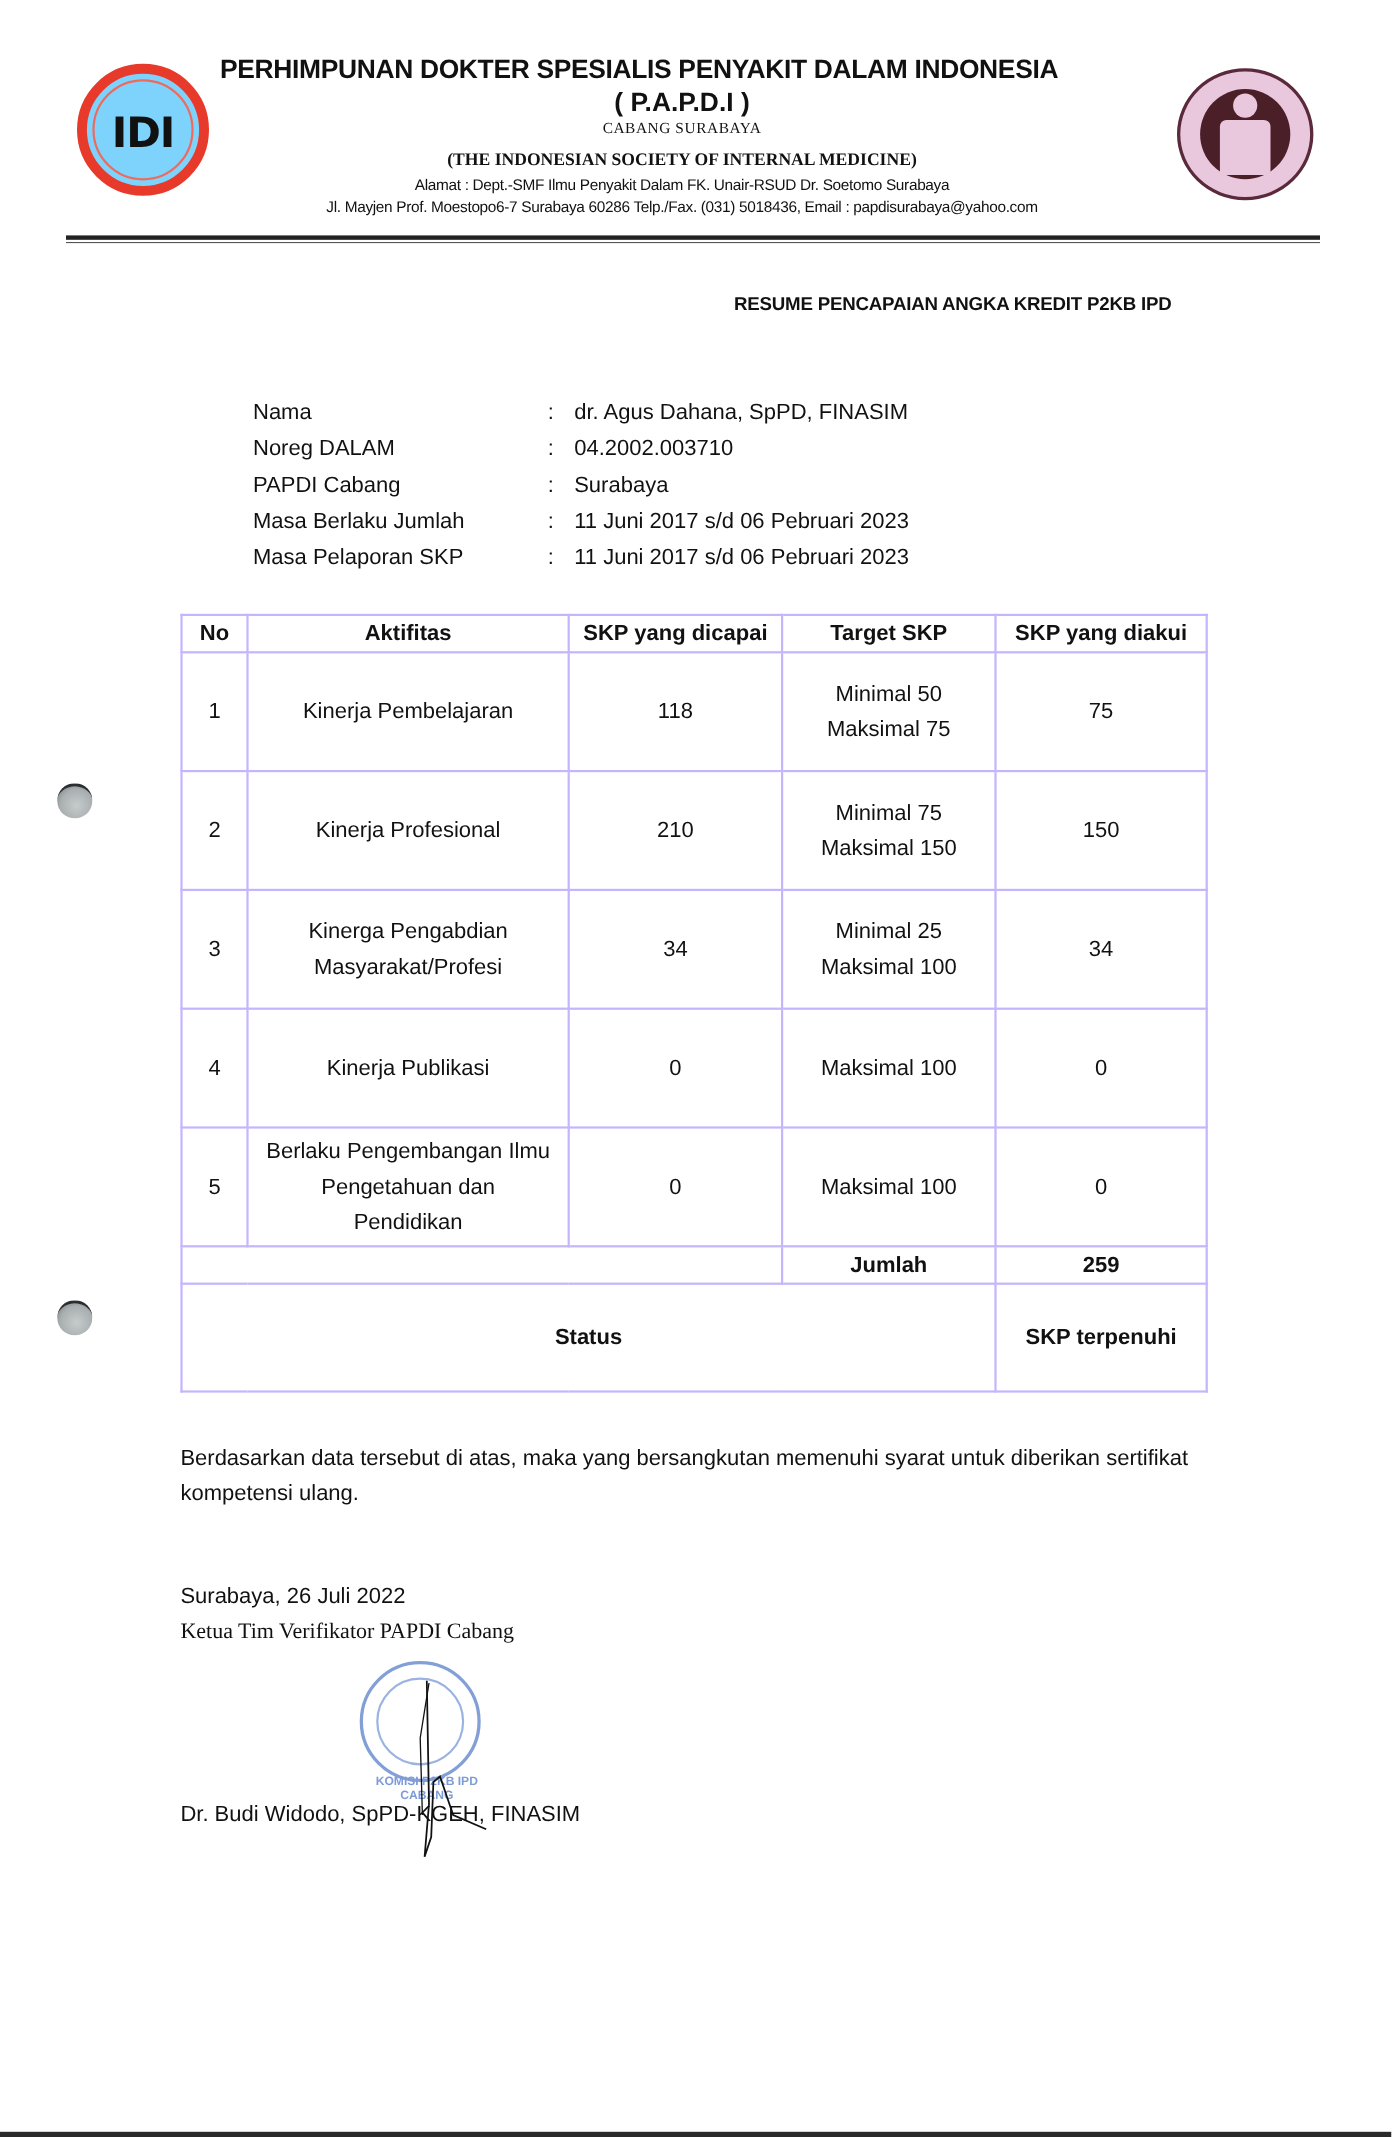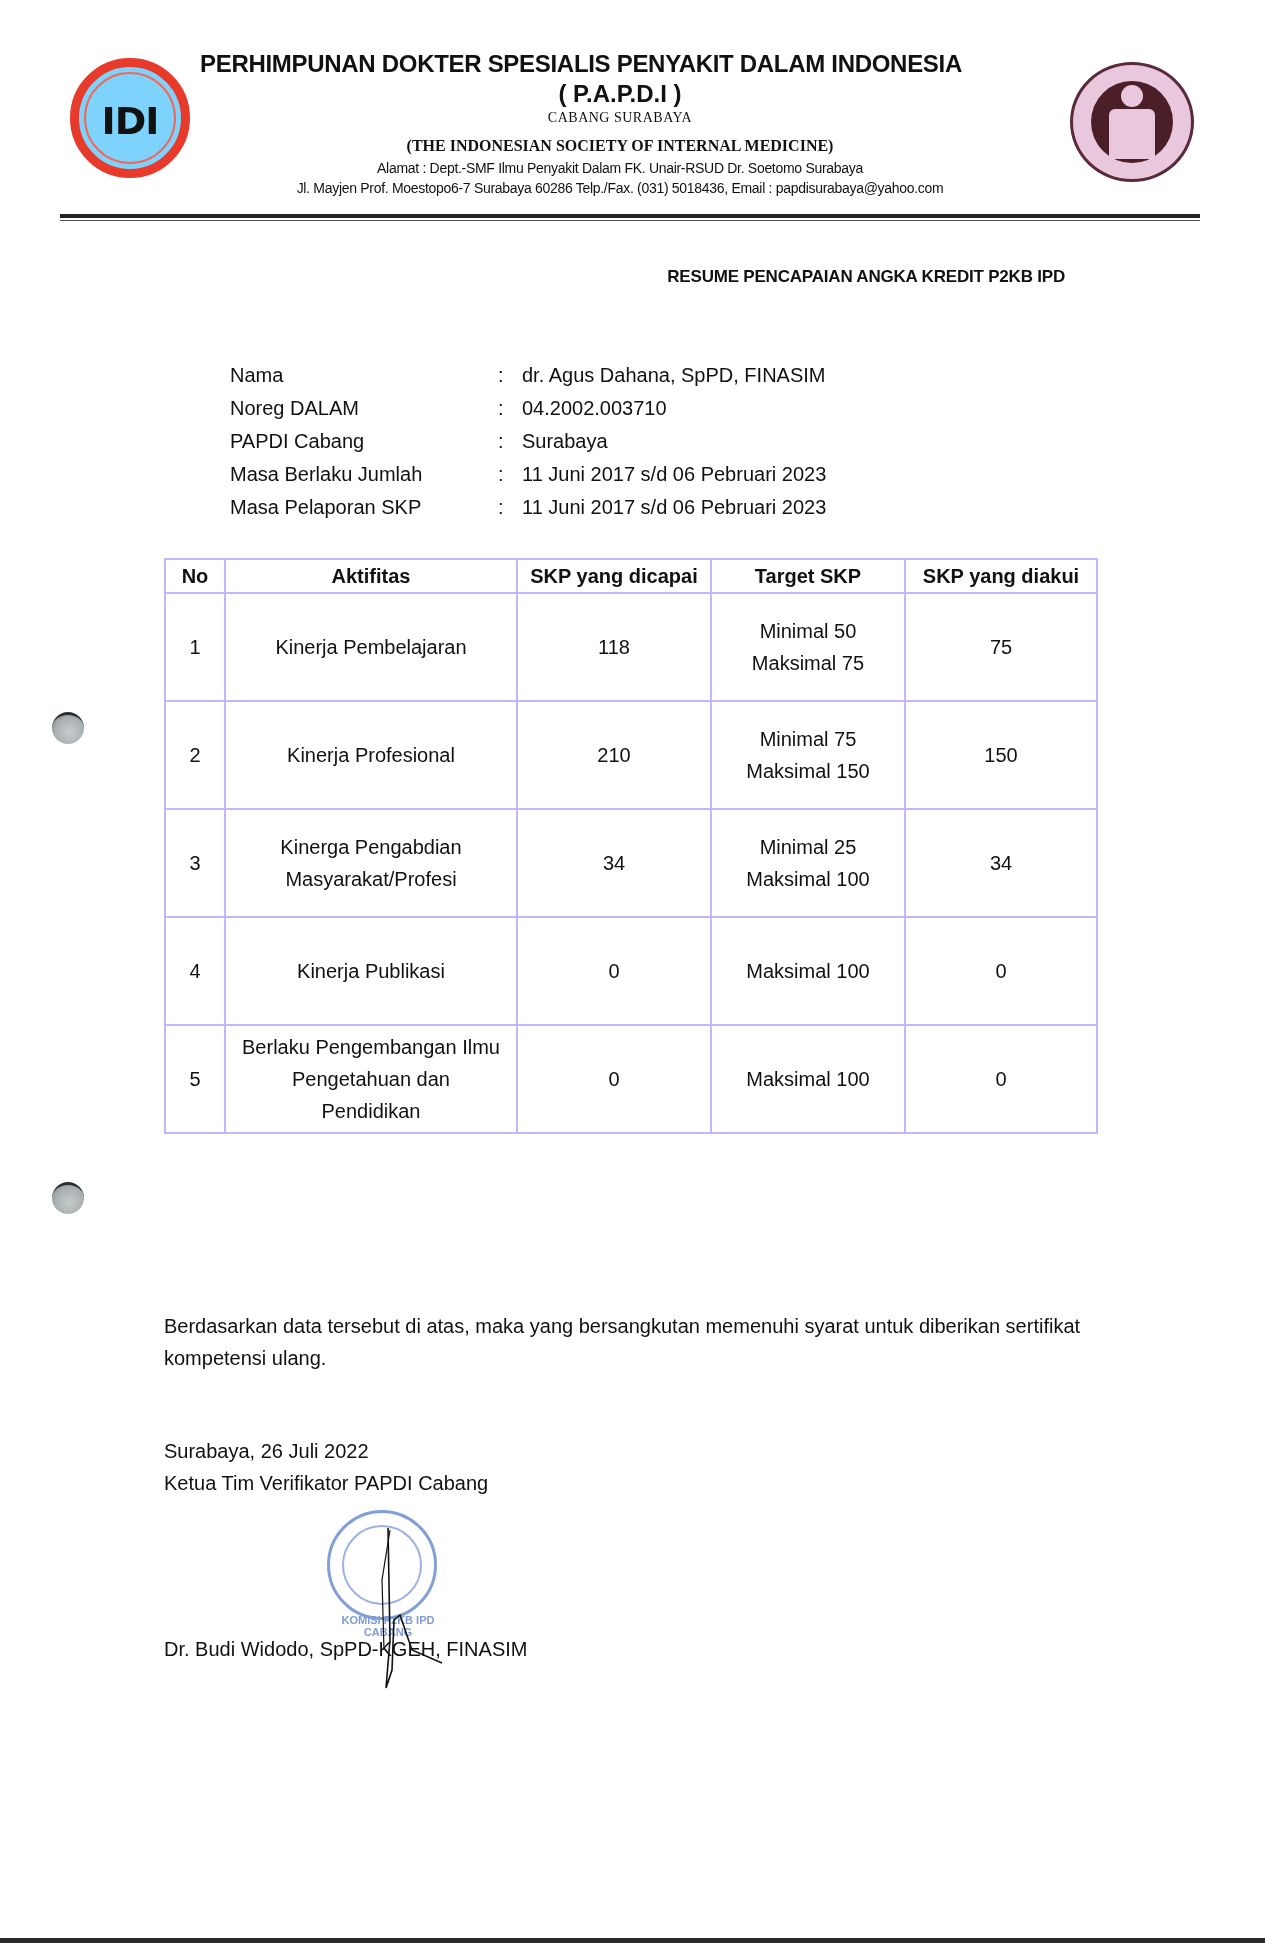--- a/index.html
+++ b/index.html
@@ -54,21 +54,21 @@
   
   .tbl { left: 164px; top: 558px; border-collapse: collapse; font-size: 20px; }
   .tbl td, .tbl th { border: 2px solid #c4b5fd; text-align: center; vertical-align: middle; padding: 0 4px; line-height: 32px; }
   .tbl th { font-weight: bold; height: 32px; }
   .tbl tr.row td { height: 106px; }
   .tbl tr.sum td { height: 30px; font-weight: bold; }
   .tbl tr.stat td { height: 96px; font-weight: bold; }
 
   .conclusion { left: 164px; top: 1310px; width: 940px; font-size: 20px; line-height: 32px; }
   .place-date { left: 164px; top: 1440px; font-size: 20px; }
-  .role { left: 164px; top: 1472px; font-size: 20px; }
+  .role { left: 164px; top: 1472px; font-size: 20px; font-family: Liberation Serif, serif; }
   .signer { left: 164px; top: 1638px; font-size: 20px; }
 
   .stamp {
     left: 327px; top: 1510px; width: 110px; height: 110px; border-radius: 50%;
     border: 3px solid #6d8fd0; box-sizing: border-box; opacity: 0.85;
   }
   .stamp .ring { position: absolute; left: 12px; top: 12px; right: 12px; bottom: 12px; border-radius: 50%; border: 2px solid #8aa6dc; }
   .stamp-text { left: 318px; top: 1614px; width: 140px; text-align: center; font-size: 11px; font-weight: bold; color: #7f9bd6; line-height: 12px; }
   .signature { left: 360px; top: 1520px; width: 120px; height: 180px; }
 
@@ -197,20 +197,29 @@
           <div>Berlaku Pengembangan Ilmu</div>
           <div>Pengetahuan dan</div>
           <div>Pendidikan</div>
         </td>
     <td>0</td>
     <td>
           <div>Maksimal 100</div>
         </td>
     <td>0</td>
   </tr>
+  <tr class="sum">
+    <td colspan="3"></td>
+    <td>Jumlah</td>
+    <td>259</td>
+  </tr>
+  <tr class="stat">
+    <td colspan="4">Status</td>
+    <td>SKP terpenuhi</td>
+  </tr>
 </tbody>
   </table>
 
 <div class="abs conclusion">Berdasarkan data tersebut di atas, maka yang bersangkutan memenuhi syarat untuk diberikan sertifikat kompetensi ulang.</div>
 
 <div class="abs place-date">Surabaya, 26 Juli 2022</div>
 <div class="abs role">Ketua Tim Verifikator PAPDI Cabang</div>
 
 <div class="abs stamp">
   <div class="ring"></div>

